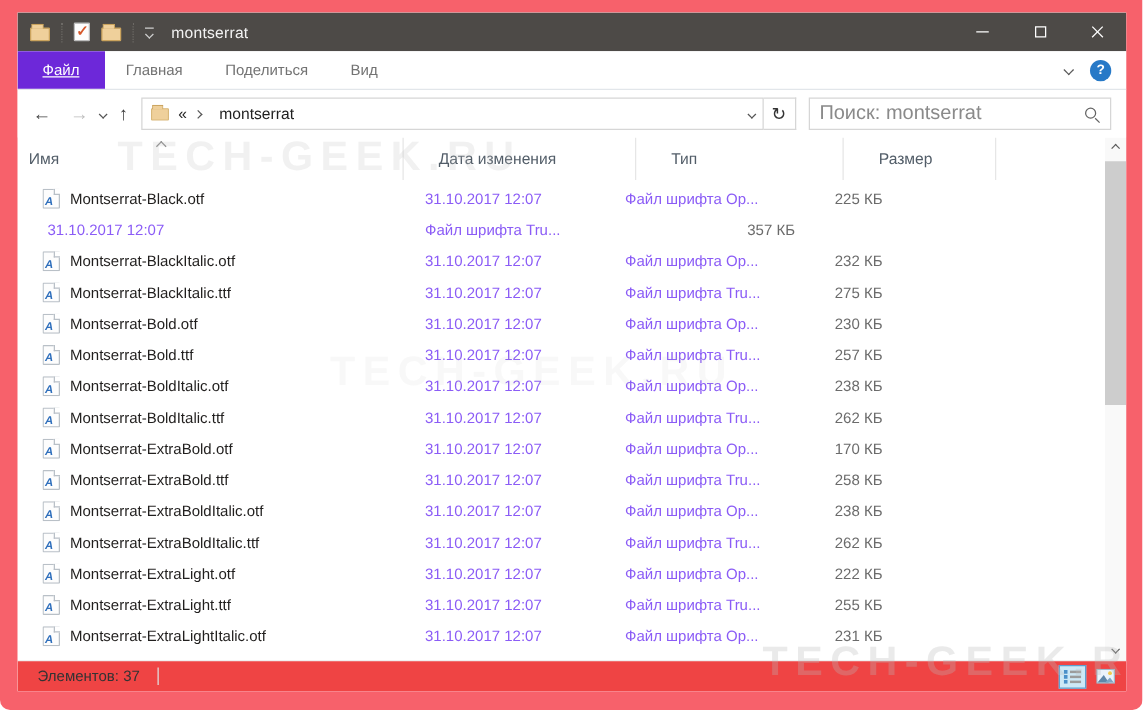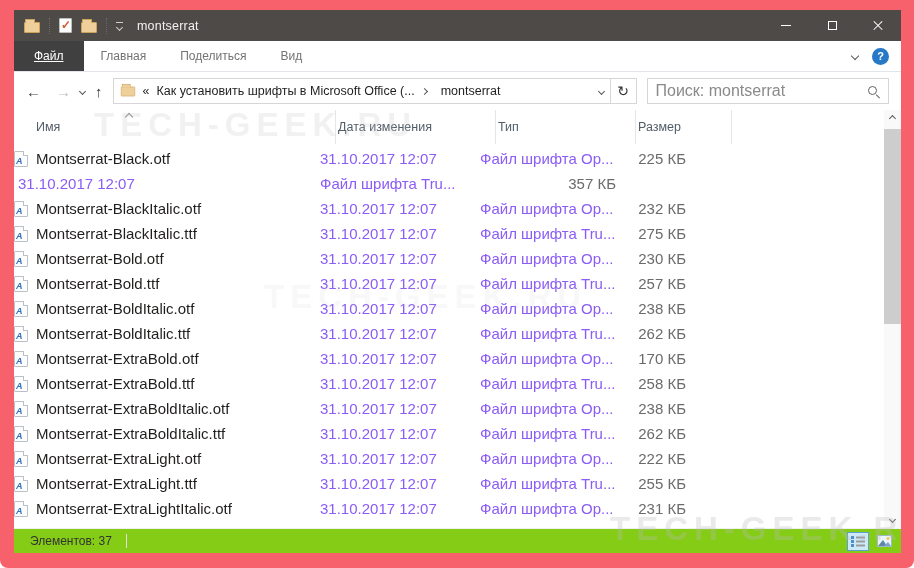--- a/index.html
+++ b/index.html
@@ -62,21 +62,21 @@
   }
   .close-glyph::before { transform:rotate(45deg); }
   .close-glyph::after  { transform:rotate(-45deg); }
 
   
   .tabrow {
     height:31px; background:#ffffff; display:flex; align-items:stretch;
     border-bottom:1px solid #e2e6ea; flex:0 0 auto; position:relative;
   }
   .tab { padding:0 17px; display:flex; align-items:center; font-size:12px; color:#737373; }
-  .tab.active { background:#404040; color:#ffffff; padding:0 20px;text-decoration:underline; }
+  .tab.active { background:#6d28d9; color:#ffffff; padding:0 20px;text-decoration:underline; }
   .tab-right { margin-left:auto; display:flex; align-items:center; gap:14px; padding-right:12px; }
   .ribbon-chv { border-color:#5a5a5a; }
   .help-circle {
     width:17px; height:17px; border-radius:50%; background:#2779c7; color:#fff;
     font-size:11px; font-weight:bold; display:flex; align-items:center; justify-content:center;
   }
 
   
   .addr-row {
     height:38px; display:flex; align-items:center; padding:0 12px 0 12px;
@@ -117,36 +117,36 @@
   }
   .mag::after {
     content:""; position:absolute; left:9px; top:9px; width:5px; height:1.4px;
     background:#636363; transform:rotate(45deg); transform-origin:left center;
   }
 
   
   .main { flex:1; position:relative; display:flex; flex-direction:column; overflow:hidden; }
   .hdr {
     height:34px; display:grid; grid-template-columns:302px 160px 140px 96px;
-    padding-left:20px; align-items:center; flex:0 0 auto; position:relative;
+    padding-left:7px; align-items:center; flex:0 0 auto; position:relative;gap:26px;
   }
   .hdr-cell {
     font-size:12.5px; color:#525d68; height:100%;
     display:flex; align-items:center; padding-left:2px;
     border-right:1px solid #e6e6e6;
   }
   .sort-caret {
     position:absolute; top:4px; left:112px; width:6px; height:6px;
     border-right:1.3px solid #8a8a8a; border-bottom:1.3px solid #8a8a8a;
     transform:rotate(-135deg);
   }
   .rows { flex:1; padding-top:2px; }
   .row {
     height:25px; display:grid; grid-template-columns:302px 160px 140px 70px;
-    align-items:center; font-size:15px;
+    padding-left:20px; align-items:center; font-size:12px;
   }
   .cell-name { display:flex; align-items:center; color:#211f1e; overflow:hidden; white-space:nowrap; }
   .cell-date, .cell-type { color:#8b5cf6; padding-left:4px; white-space:nowrap; }
   .cell-size { color:#6b6b6b; text-align:right; white-space:nowrap; }
   .ficon {
     width:14px; height:16px; background:#fdfdfd; border:1px solid #b9c0c7;
     border-radius:1px; margin-right:8px; position:relative; flex:0 0 auto;
   }
   .ficon::before {
     content:""; position:absolute; right:-1px; top:-1px; width:4px; height:4px;
@@ -163,21 +163,21 @@
     background:#f9f9f9; display:flex; flex-direction:column; align-items:center;
   }
   .sb-btn { height:17px; width:17px; display:flex; align-items:center; justify-content:center; flex:0 0 auto; }
   .sb-btn .chv { border-color:#5b5b5b; width:5px; height:5px; }
   .sb-track { flex:1; width:17px; position:relative; }
   .sb-thumb { position:absolute; top:2px; left:0; width:17px; height:195px; background:#cdcdcd; }
 
   
   .statusbar {
     height:25px; flex:0 0 auto; display:flex; align-items:center;
-    padding:0 6px 0 16px; border-top:1px solid #f0f0f0; background:#84cc16;
+    padding:0 6px 0 16px; border-top:1px solid #f0f0f0; background:#ef4444;
   }
   .status-text { font-size:12px; color:#333333; }
   .status-sep { width:1px; height:14px; background:#e0e0e0; margin-left:14px; }
   .view-toggles { margin-left:auto; display:flex; gap:4px; }
   .vt {
     width:22px; height:19px; display:flex; align-items:center; justify-content:center;
     border:1px solid transparent;
   }
   .vt.selected { background:#cde8f6; border-color:#5ba0d0; }
 
@@ -235,21 +235,20 @@
 
     <div class="addr-row">
       <span class="nav-ic nav-back">←</span>
       <span class="nav-ic disabled nav-fwd">→</span>
       <span class="chv down small nav-chv"></span>
       <span class="nav-ic nav-up">↑</span>
 
       <div class="addr-box">
         <span class="folder-ic"></span>
         <span class="crumb">«</span>
-        <span class="crumb">Как установить шрифты в Microsoft Office (...</span>
         <span class="chv crumb-sep"></span>
         <span class="crumb">montserrat</span>
         <span class="chv down small addr-drop"></span>
       </div>
       <div class="refresh-btn">↻</div>
 
       <div class="search-box">
         <input type="text" placeholder="Поиск: montserrat" style="">
         <span class="mag"></span>
       </div>

